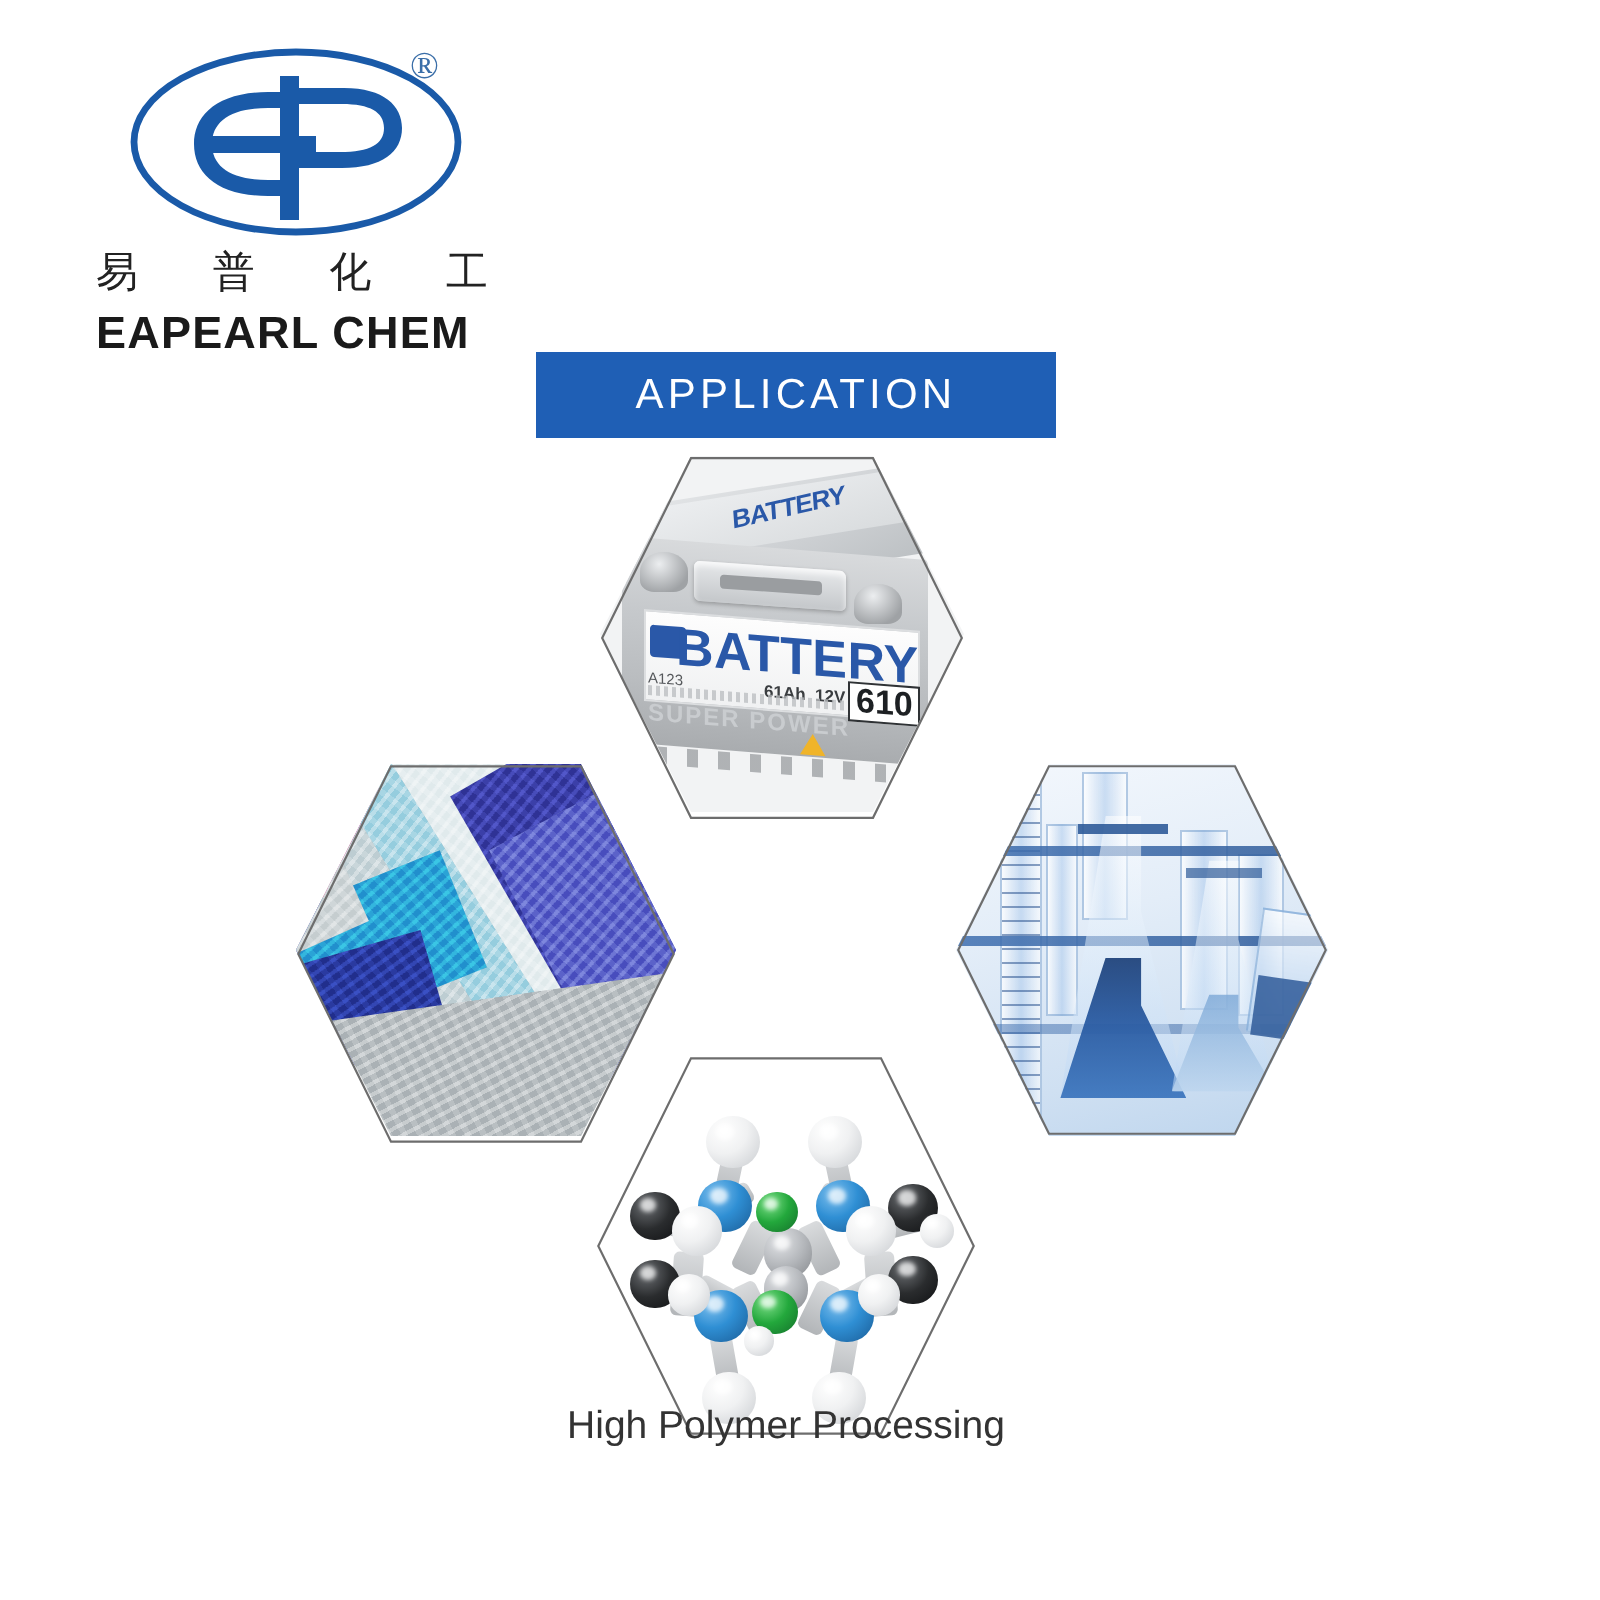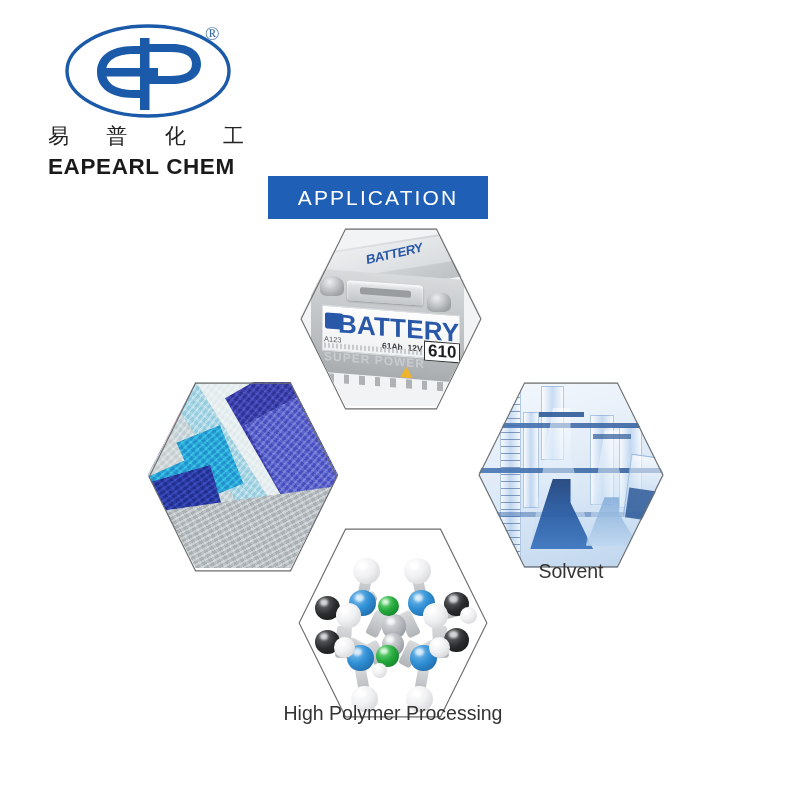--- a/index.html
+++ b/index.html
@@ -21,21 +21,21 @@
                 display:flex; justify-content:space-between;
                 font-size: 21px; color:#222; font-family:"DejaVu Sans", sans-serif; }
   .logo-cn span { display:block; }
   .logo-en    { position: absolute; left: 0px; top: 132px; width: 200px;
                 font-size: 22.5px; font-weight: 700; letter-spacing: 0.6px;
                 color:#1a1a1a; white-space: nowrap;
                 font-family:"Liberation Sans", sans-serif; }
 
   
   .banner {
-    position: absolute; left: 268px; top: 176px; width: 220px; height: 43px;
+    position: absolute; left: 268px; top: 176px; width: 260px; height: 43px;
     background: #1f5fb5; display:flex; align-items:center; justify-content:center;
   }
   .banner-text {
     color:#ffffff; font-size: 21px; letter-spacing: 2.1px; font-weight: 400;
     font-family:"Liberation Sans", sans-serif;
   }
 
   
   .hex { position: absolute; }
   .hex-shape {
@@ -346,21 +346,20 @@
       <div style="position:absolute;left:80%;top:40%;width:20%;height:34%;
                   background:linear-gradient(180deg,rgba(255,255,255,.6),rgba(175,205,238,.7));
                   border:1px solid rgba(110,155,205,.5); transform:rotate(8deg);"></div>
       <div style="position:absolute;left:80%;top:58%;width:20%;height:16%;
                   background:#2f5b99;opacity:.85;transform:rotate(8deg);"></div>
     </div>
     <svg class="hex-outline" viewBox="0 0 100 100" preserveAspectRatio="none">
       <polygon points="25,0.6 75,0.6 99.4,50 75,99.4 25,99.4 0.6,50" vector-effect="non-scaling-stroke"></polygon>
     </svg>
   </div>
-  <div class="hex-label" id="lbl-solvent">Solvent</div>
 
   <div class="hex" id="hex-polymer">
     <div class="hex-shape">
       <div class="mol-bg"></div>
 
       <div class="bond" style="left:22%;top:38%;width:20%;height:6%;transform:rotate(-30deg);"></div>
       <div class="bond" style="left:20%;top:52%;width:8%;height:17%;transform:rotate(4deg);"></div>
       <div class="bond" style="left:26%;top:62%;width:20%;height:6%;transform:rotate(28deg);"></div>
       <div class="bond" style="left:56%;top:62%;width:20%;height:6%;transform:rotate(-28deg);"></div>
       <div class="bond" style="left:71%;top:52%;width:8%;height:17%;transform:rotate(-4deg);"></div>

